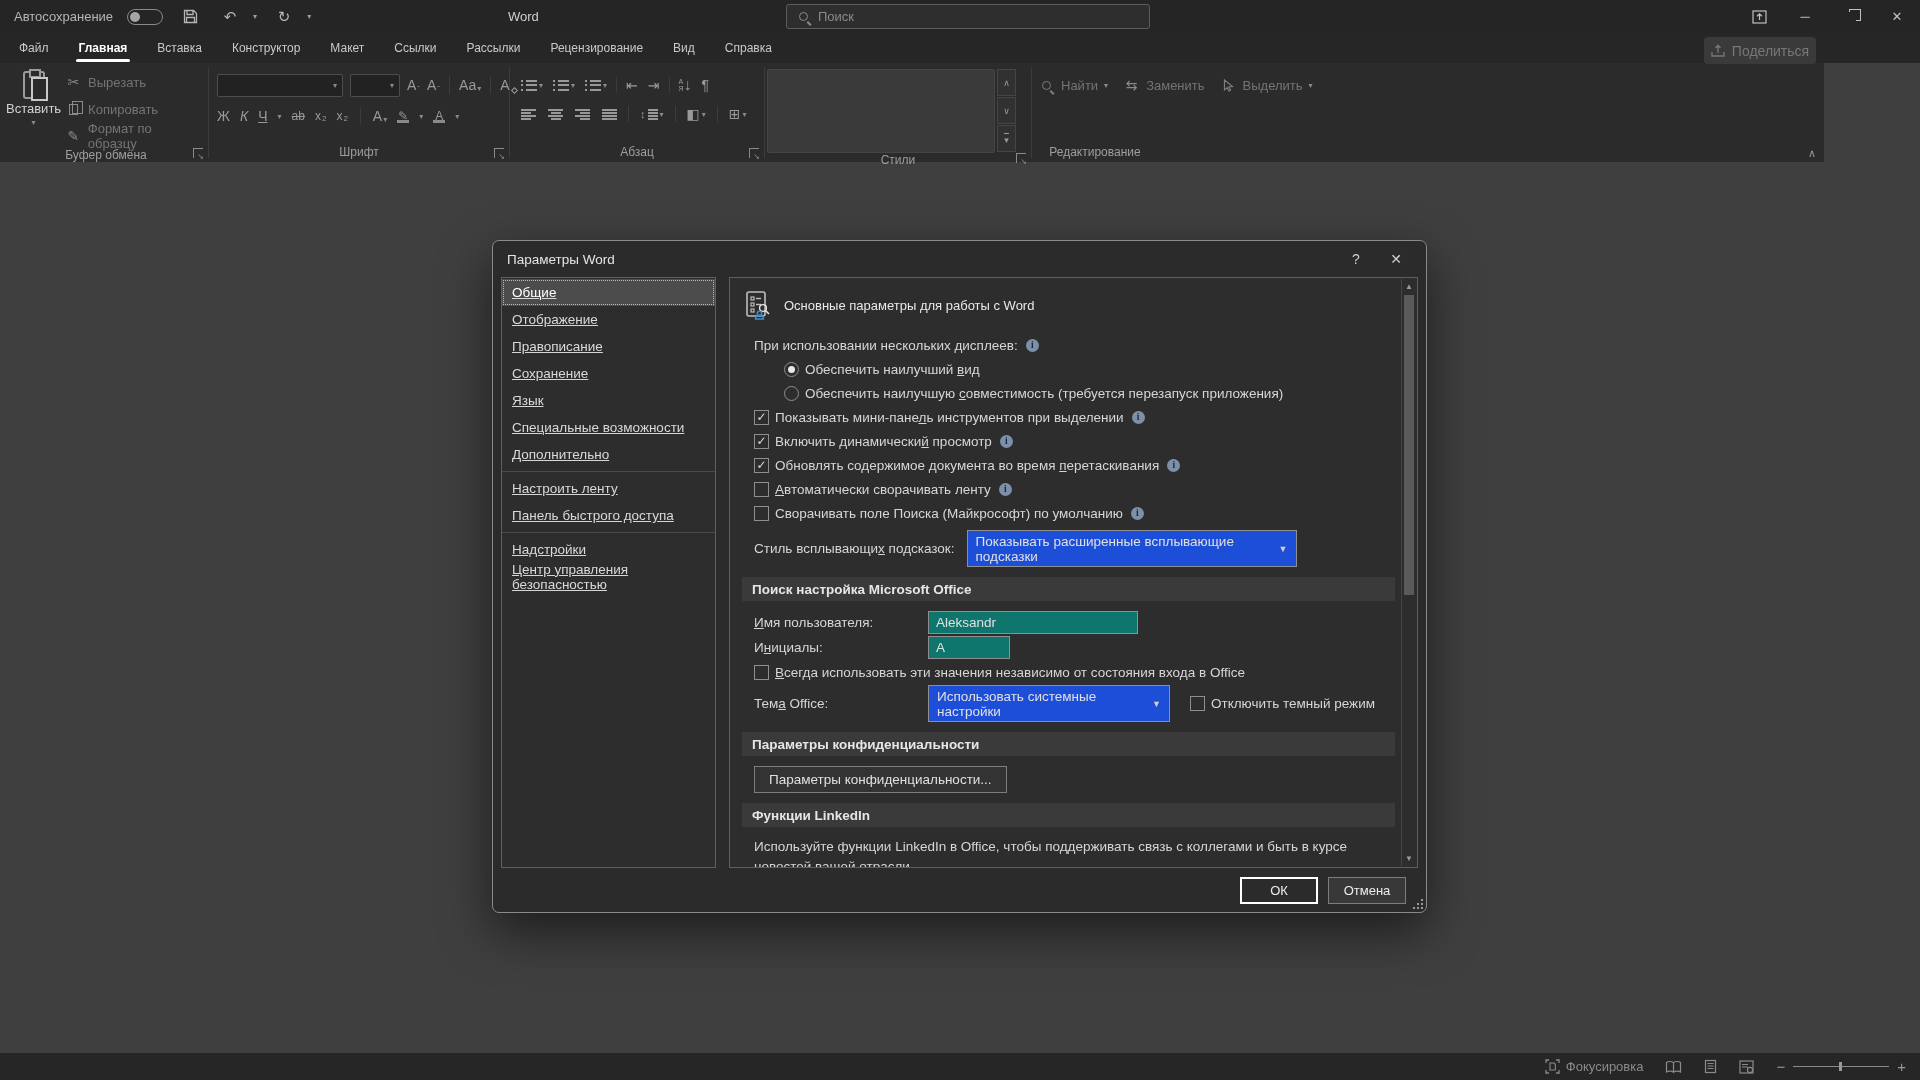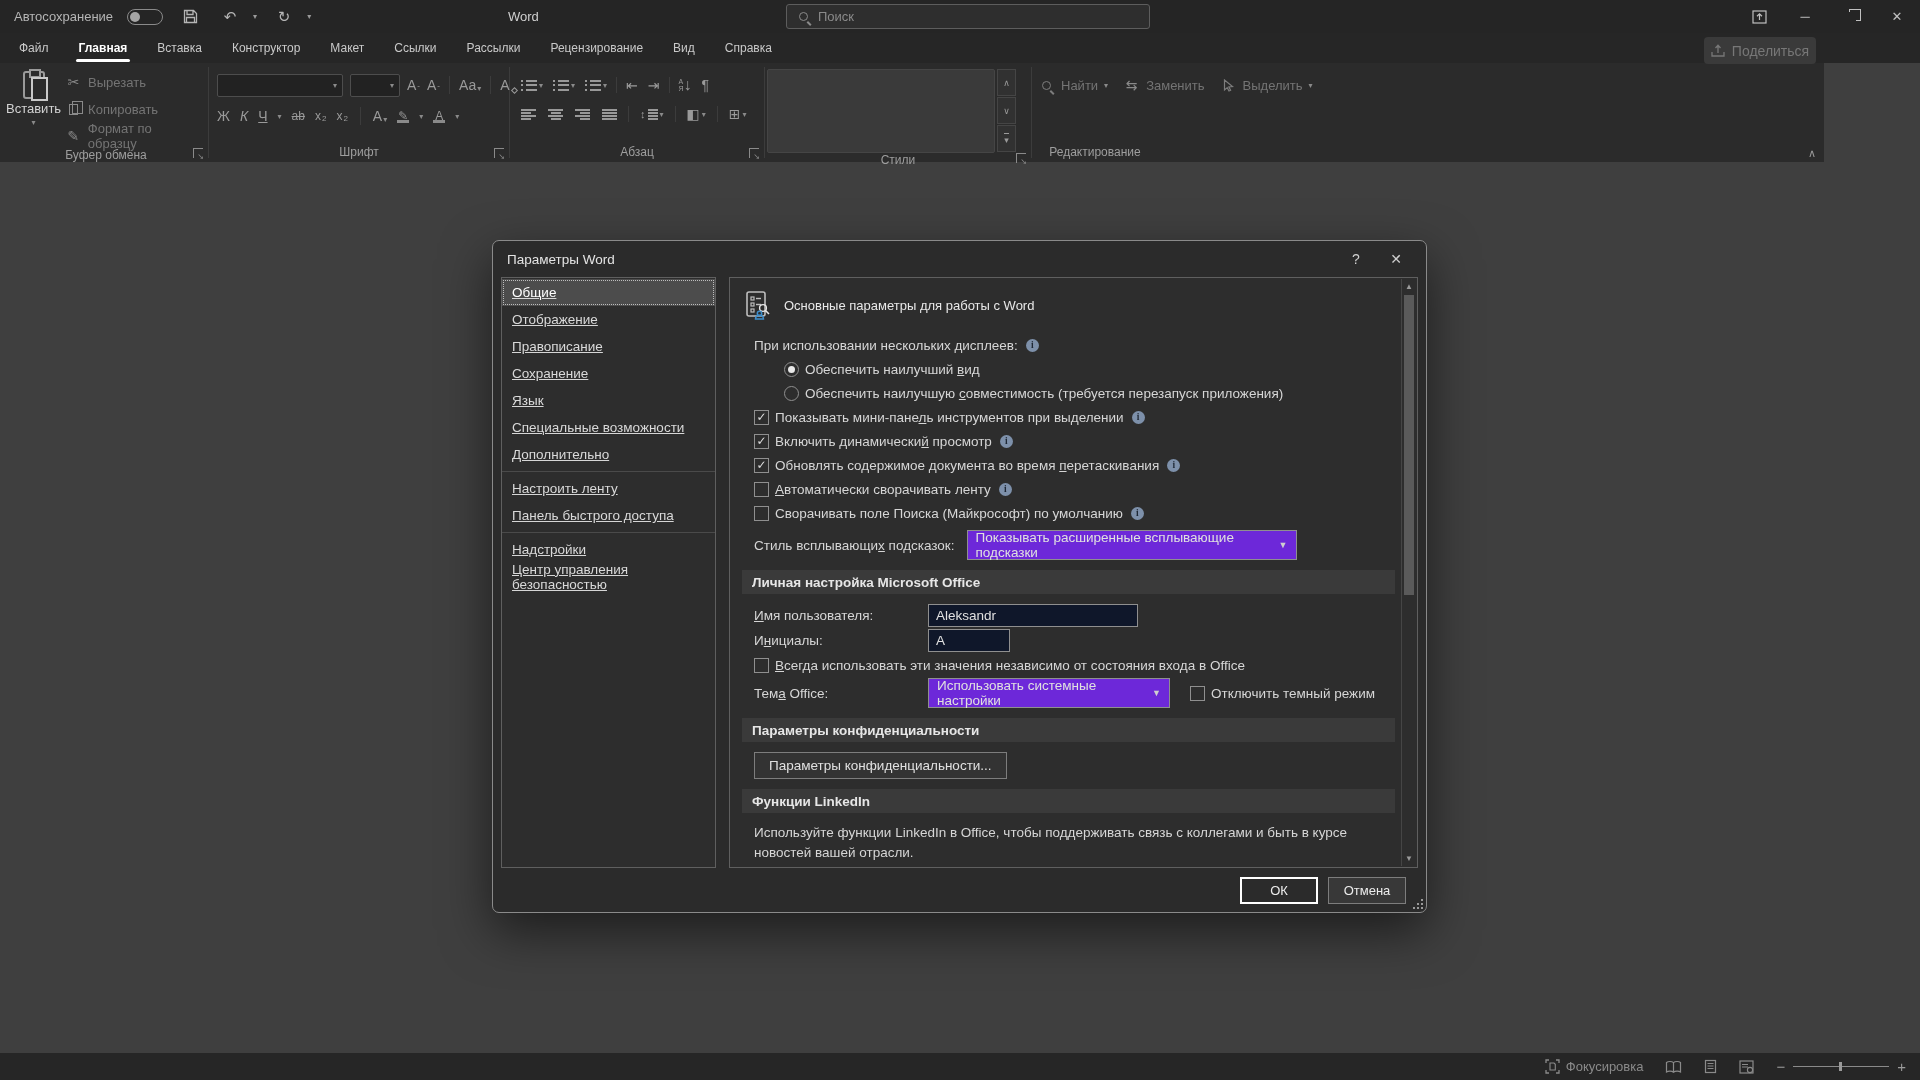--- a/index.html
+++ b/index.html
@@ -119,23 +119,23 @@
   .dc-header .htxt{font-size:13px;color:#e8e8e8;}
   .strip{background:var(--strip);height:24px;display:flex;align-items:center;padding-left:10px;font-size:13.5px;font-weight:bold;color:#e6e6e6;margin:10px 0 10px 0;}
   .row{display:flex;align-items:center;gap:6px;min-height:22px;font-size:13.5px;color:#d6d6d6;padding-left:12px;margin:2px 0;}
   .row.indent{padding-left:42px;}
   .cb{width:15px;height:15px;border:1px solid var(--bd-input);background:#2d2d2d;display:flex;align-items:center;justify-content:center;font-size:12px;color:#dedede;flex:0 0 auto;}
   .cb .mk{display:none;line-height:1;}
   .cb.on .mk{display:block;}
   .radio{width:15px;height:15px;border:1px solid var(--bd-input);border-radius:50%;position:relative;flex:0 0 auto;}
   .radio.sel::after{content:"";position:absolute;left:3px;top:3px;width:7px;height:7px;border-radius:50%;background:#e8e8e8;}
   .info{width:13px;height:13px;border-radius:50%;background:#7d90aa;color:#1e2835;font-size:9.5px;font-weight:bold;display:inline-flex;align-items:center;justify-content:center;flex:0 0 auto;margin-left:2px;font-family:"Liberation Serif","DejaVu Serif",serif;}
-  .ddown{height:30px;border:1px solid var(--bd-input);background:#6d28d9;display:flex;align-items:center;font-size:13.5px;color:#e0e0e0;padding:0 8px;justify-content:space-between;gap:22px;}
+  .ddown{height:37px;border:1px solid var(--bd-input);background:#1d4ed8;display:flex;align-items:center;font-size:13.5px;color:#e0e0e0;padding:0 8px;justify-content:space-between;gap:22px;}
   .ddown .dar{font-size:9px;color:#cfcfcf;}
-  .tinput{height:23px;border:1px solid var(--bd-input);background:#0f172a;color:#e0e0e0;font-size:13.5px;display:flex;align-items:center;padding:0 7px;}
+  .tinput{height:23px;border:1px solid var(--bd-input);background:#0f766e;color:#e0e0e0;font-size:13.5px;display:flex;align-items:center;padding:0 7px;}
   .lblcol{width:168px;flex:0 0 auto;}
   .pbtn2{height:27px;border:1px solid #7d7d7d;background:#333;display:flex;align-items:center;justify-content:center;padding:0 14px;font-size:13.5px;color:#e0e0e0;margin:6px 0 8px 12px;width:fit-content;}
   .desc{padding-left:12px;font-size:13.5px;color:#d6d6d6;line-height:1.45;margin-top:2px;max-width:640px;}
   
   .vsb{position:absolute;right:1px;top:1px;bottom:1px;width:15px;background:#2d2d2d;border-left:1px solid #454545;}
   .vsb .ar{height:15px;display:flex;align-items:center;justify-content:center;color:#9a9a9a;font-size:8px;}
   .vsb .thumb{position:absolute;left:2px;right:2px;top:16px;height:300px;background:#5a5a5a;}
   .vsb .ar.dn{position:absolute;bottom:0;left:0;right:0;}
   .dlg-footer{height:44px;flex:0 0 auto;display:flex;align-items:center;justify-content:flex-end;gap:10px;padding-right:20px;position:relative;}
   .btn{height:27px;min-width:78px;display:flex;align-items:center;justify-content:center;font-size:13px;color:#ececec;}
@@ -494,21 +494,21 @@
           <span class="info">i</span>
         </div>
         <div class="row" style="margin-top:6px">
           <span>Стиль всплывающи<u>х</u> подсказок:</span>
           <span class="ddown" style="width:330px;margin-left:6px">
             <span>Показывать расширенные всплывающие подсказки</span>
               <span class="dar">▼</span>
           </span>
         </div>
 
-        <div class="strip">Личная настройка Microsoft Office</div>
+        <div class="strip">Поиск настройка Microsoft Office</div>
         <div class="row">
           <span class="lblcol"><u>И</u>мя пользователя:</span>
           <span class="tinput" style="width:210px">Aleksandr</span>
         </div>
         <div class="row">
           <span class="lblcol">И<u>н</u>ициалы:</span>
           <span class="tinput" style="width:82px">A</span>
         </div>
         <div class="row">
           <span class="cb"></span>

